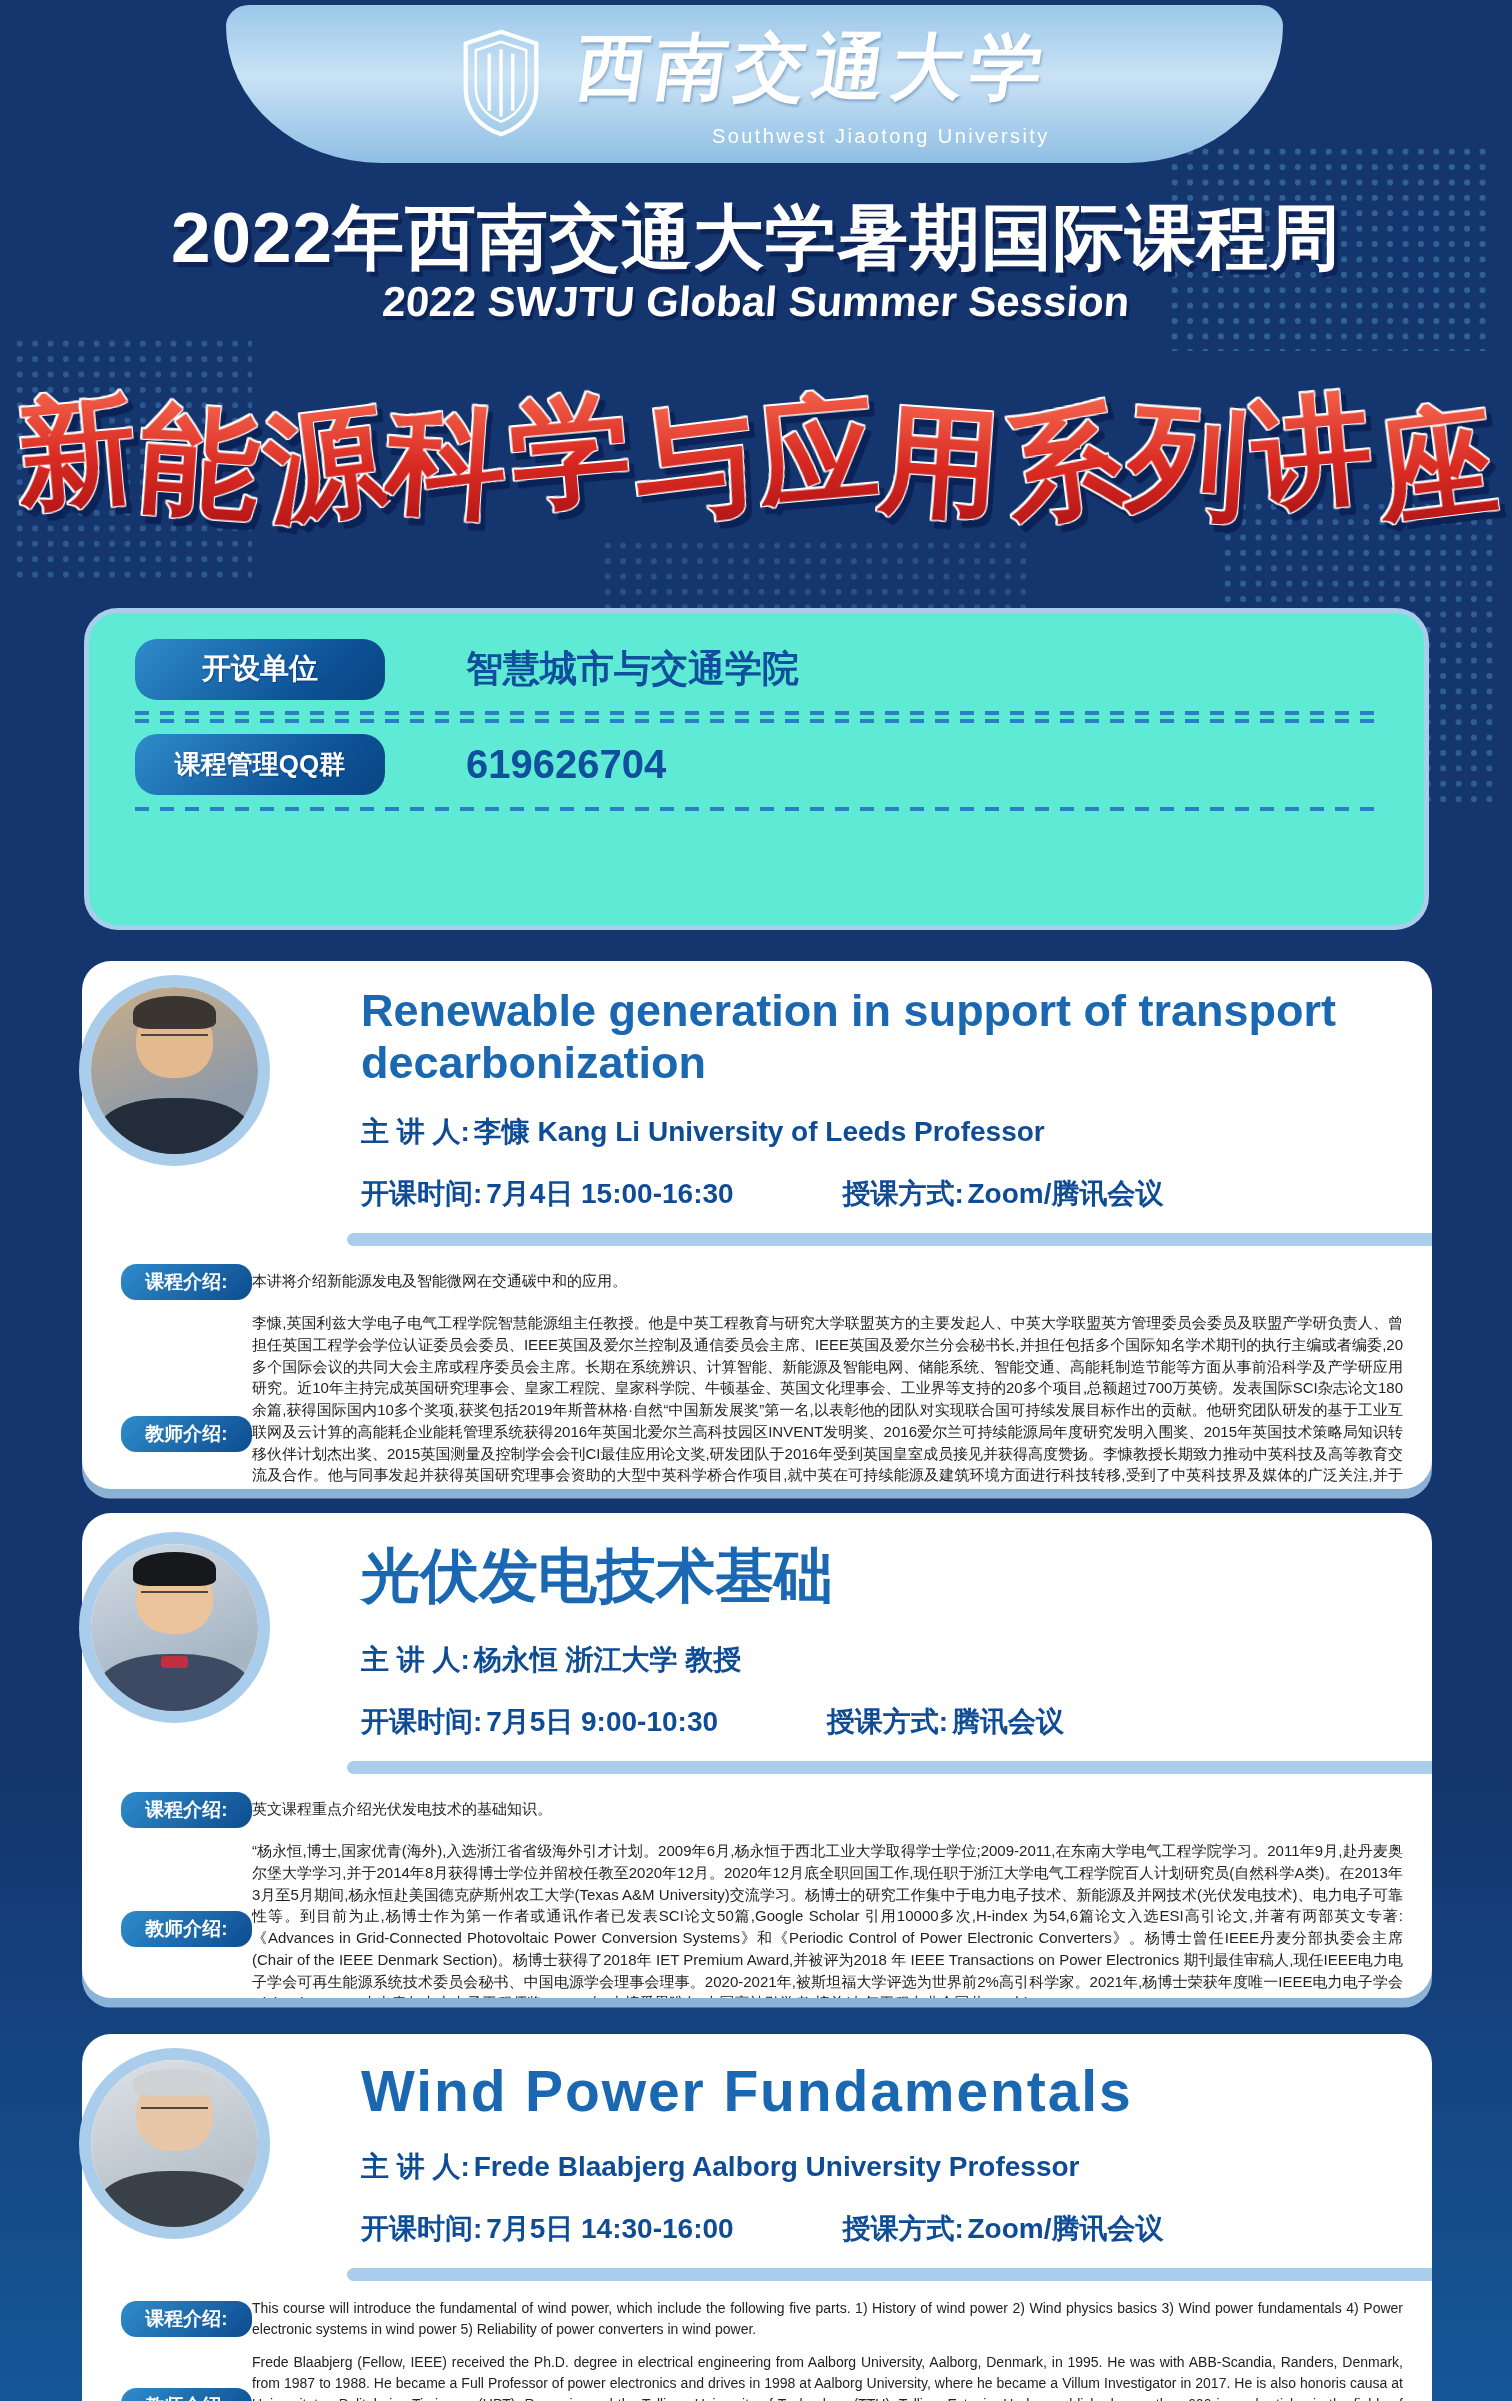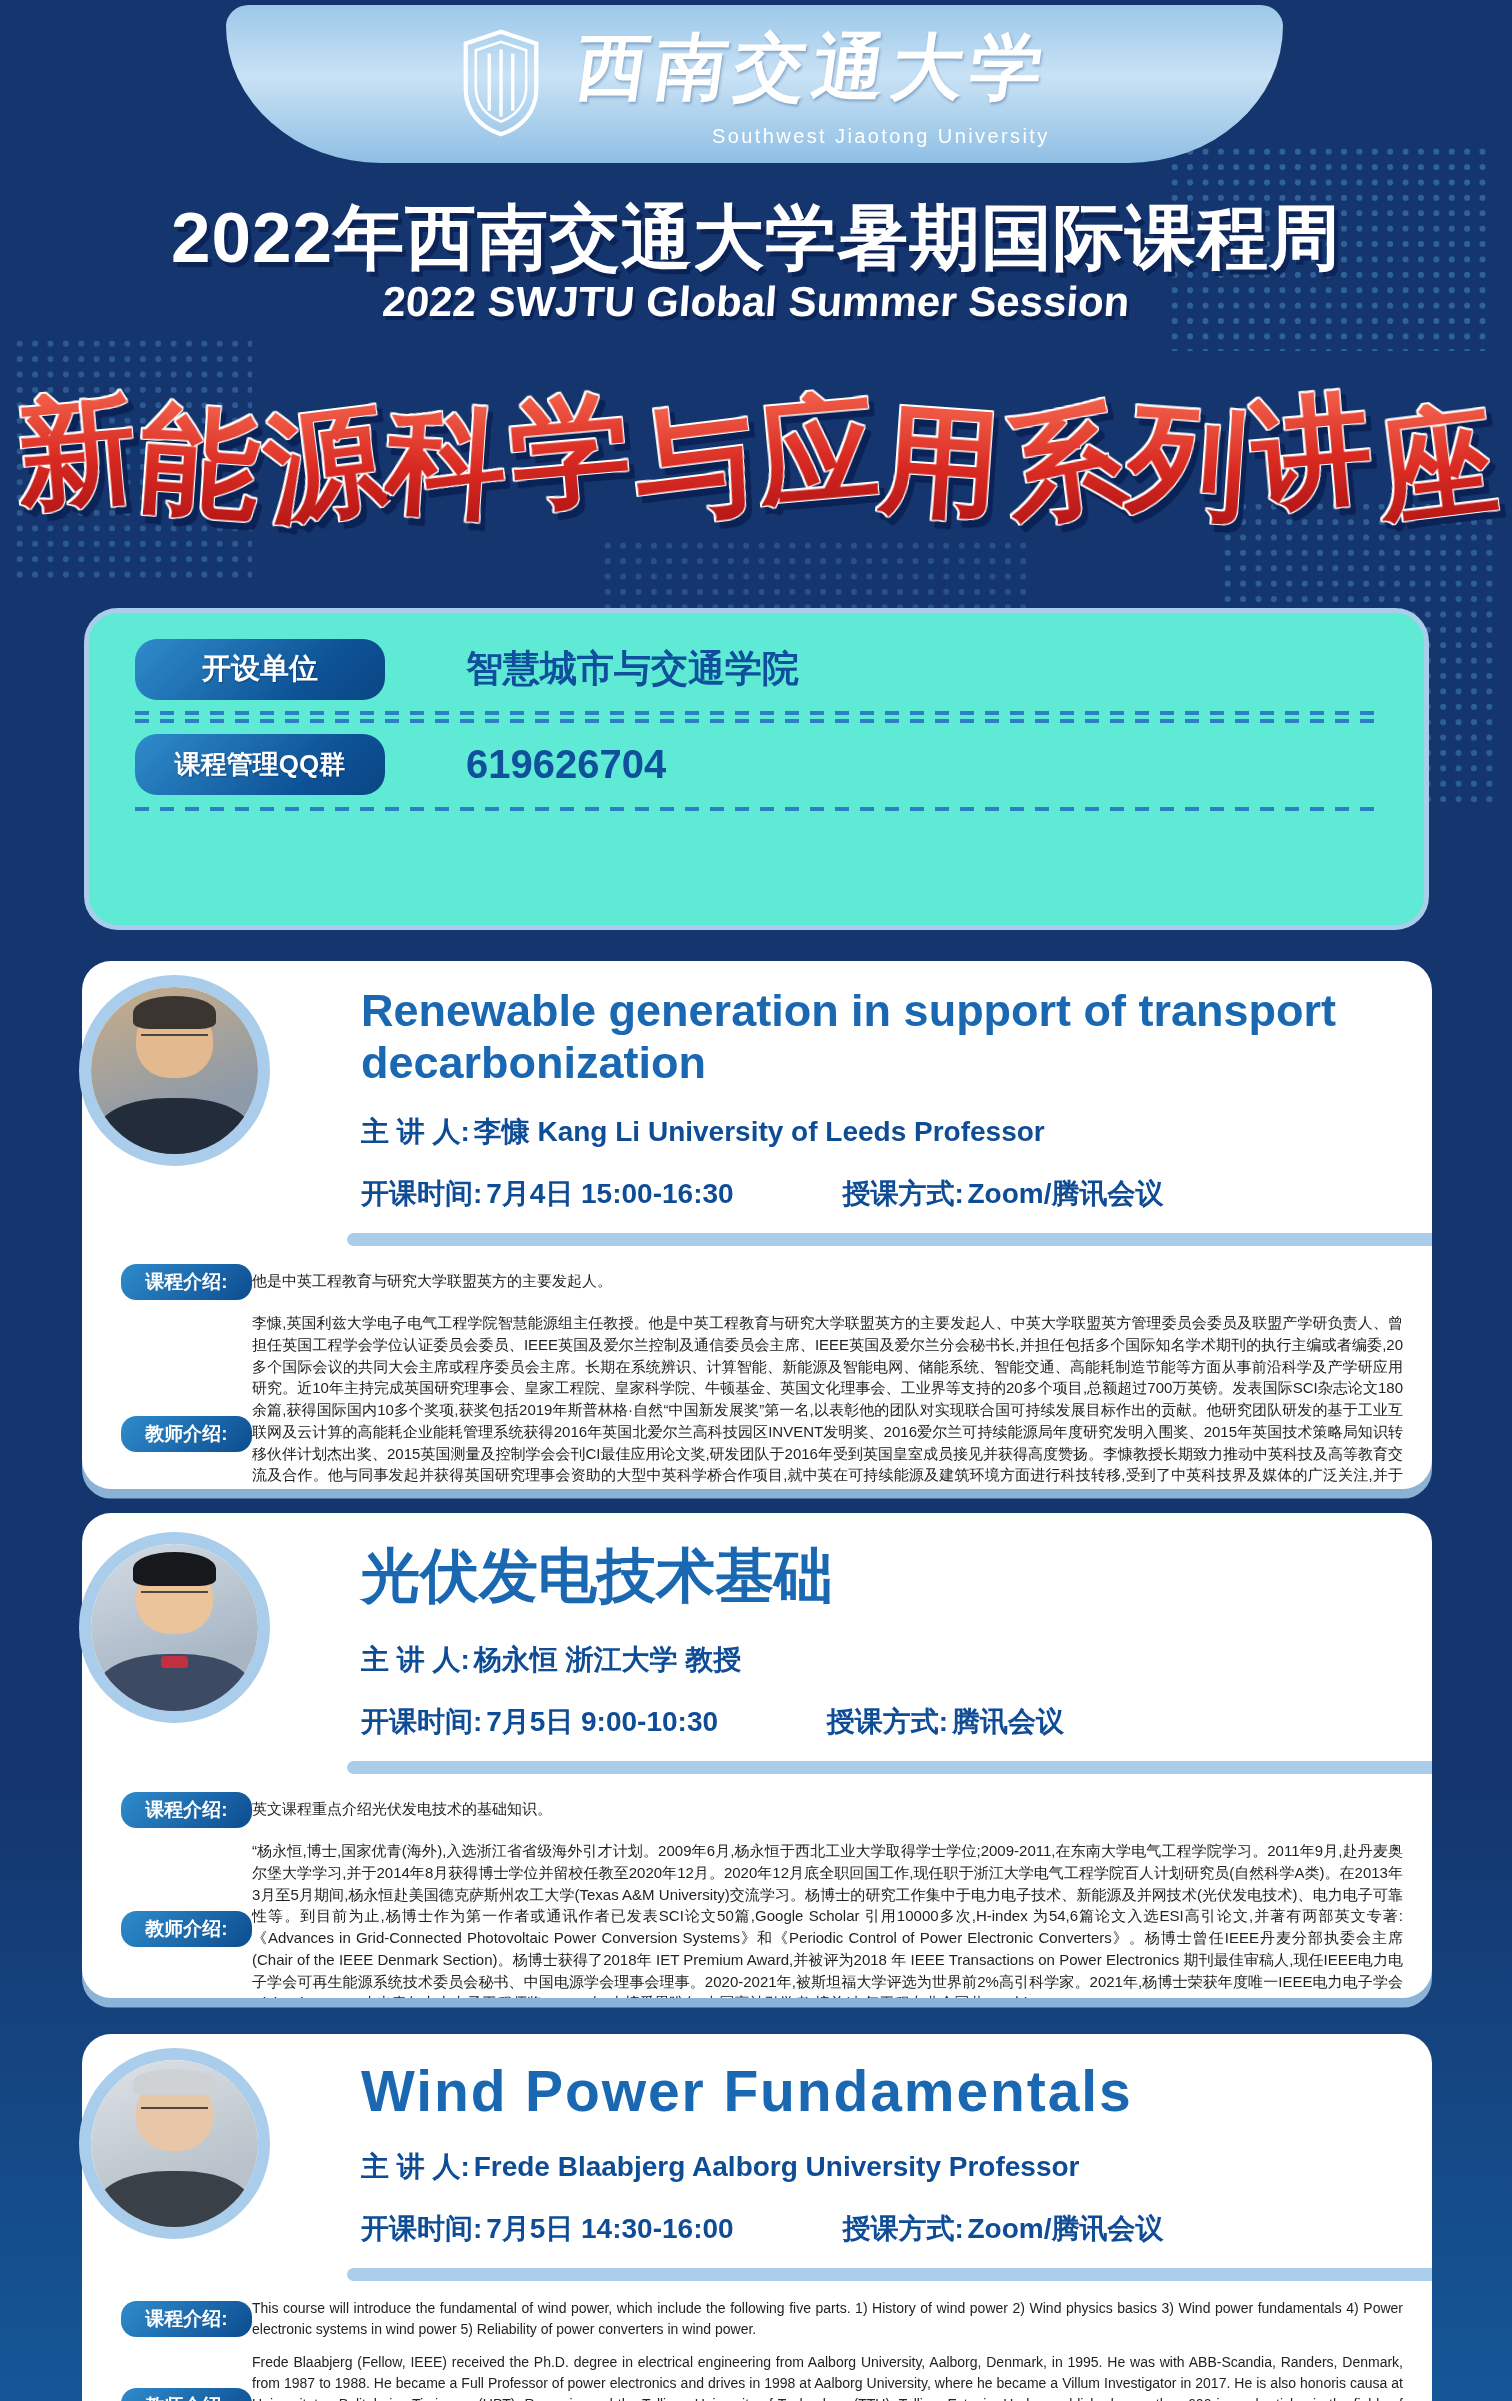--- a/index.html
+++ b/index.html
@@ -146,21 +146,21 @@
       <span class="lbl">主 讲 人:</span><span>李慷 Kang Li   University of Leeds  Professor</span>
     </div>
     <div class="sec-line">
       <span class="lbl">开课时间:</span><span>7月4日 15:00-16:30</span>
       <span class="method"><span class="lbl">授课方式:</span><span>Zoom/腾讯会议</span></span>
     </div>
     <div class="band"></div>
     <div class="sec-body">
       <div class="b-row">
         <span class="pill-sm">课程介绍:</span>
-        <div class="b-text">他是中英工程教育与研究大学联盟英方的主要发起人。</div>
+        <div class="b-text">本讲将介绍新能源发电及智能微网在交通碳中和的应用。</div>
       </div>
       <div class="b-row">
         <span class="pill-sm">教师介绍:</span>
         <div class="b-text">
           <p>李慷,英国利兹大学电子电气工程学院智慧能源组主任教授。他是中英工程教育与研究大学联盟英方的主要发起人、中英大学联盟英方管理委员会委员及联盟产学研负责人、曾担任英国工程学会学位认证委员会委员、IEEE英国及爱尔兰控制及通信委员会主席、IEEE英国及爱尔兰分会秘书长,并担任包括多个国际知名学术期刊的执行主编或者编委,20多个国际会议的共同大会主席或程序委员会主席。长期在系统辨识、计算智能、新能源及智能电网、储能系统、智能交通、高能耗制造节能等方面从事前沿科学及产学研应用研究。近10年主持完成英国研究理事会、皇家工程院、皇家科学院、牛顿基金、英国文化理事会、工业界等支持的20多个项目,总额超过700万英镑。发表国际SCI杂志论文180余篇,获得国际国内10多个奖项,获奖包括2019年斯普林格·自然“中国新发展奖”第一名,以表彰他的团队对实现联合国可持续发展目标作出的贡献。他研究团队研发的基于工业互联网及云计算的高能耗企业能耗管理系统获得2016年英国北爱尔兰高科技园区INVENT发明奖、2016爱尔兰可持续能源局年度研究发明入围奖、2015年英国技术策略局知识转移伙伴计划杰出奖、2015英国测量及控制学会会刊CI最佳应用论文奖,研发团队于2016年受到英国皇室成员接见并获得高度赞扬。李慷教授长期致力推动中英科技及高等教育交流及合作。他与同事发起并获得英国研究理事会资助的大型中英科学桥合作项目,就中英在可持续能源及建筑环境方面进行科技转移,受到了中英科技界及媒体的广泛关注,并于2016年筹建了中英智能电网与电动汽车实验室。李慷教授于2016年作为英国女王大学中国战略合作负责人联合了女王大学及其他英方5所高校的同事共同申请并于2017年5月参与筹建了第一个由政府支持的以工程教育与研究为特色的中英大学工程教育与研究联盟。联盟中方大学包括以工科见长的9所中国高校和来自罗素(大学)集团的6所英国高校(现在扩充到10所),合力构建全方位、有重点、多层次、宽领域、高水平的中英大学交流合作新格局。</p>
         </div>
       </div>
     </div>
   </div>
 </div>

